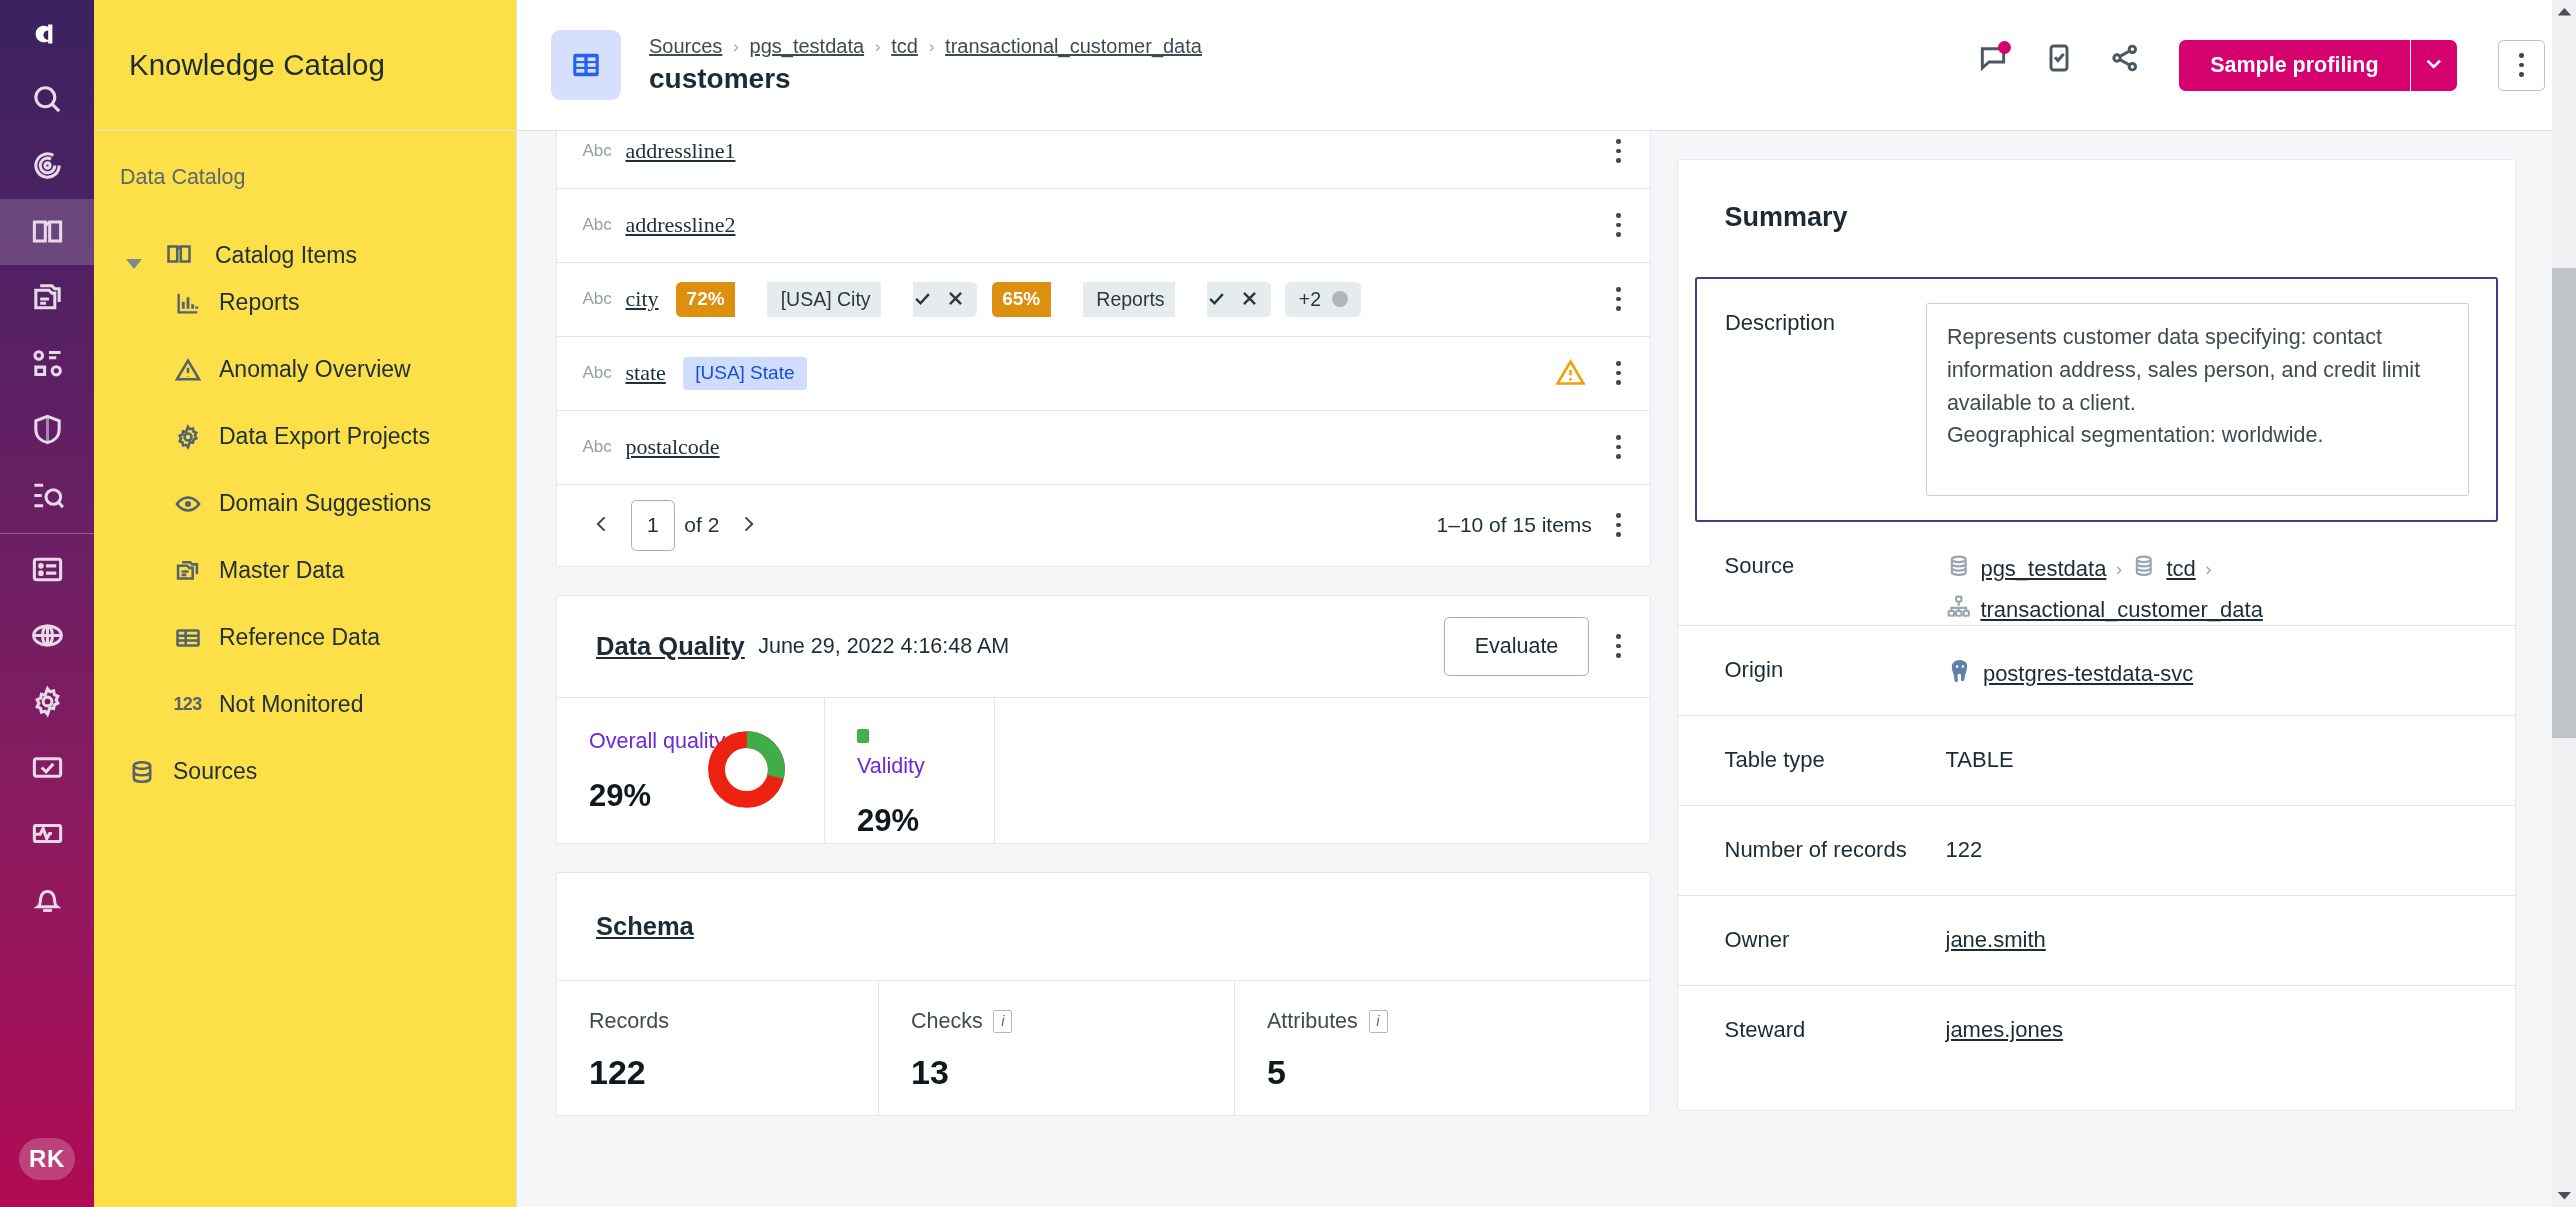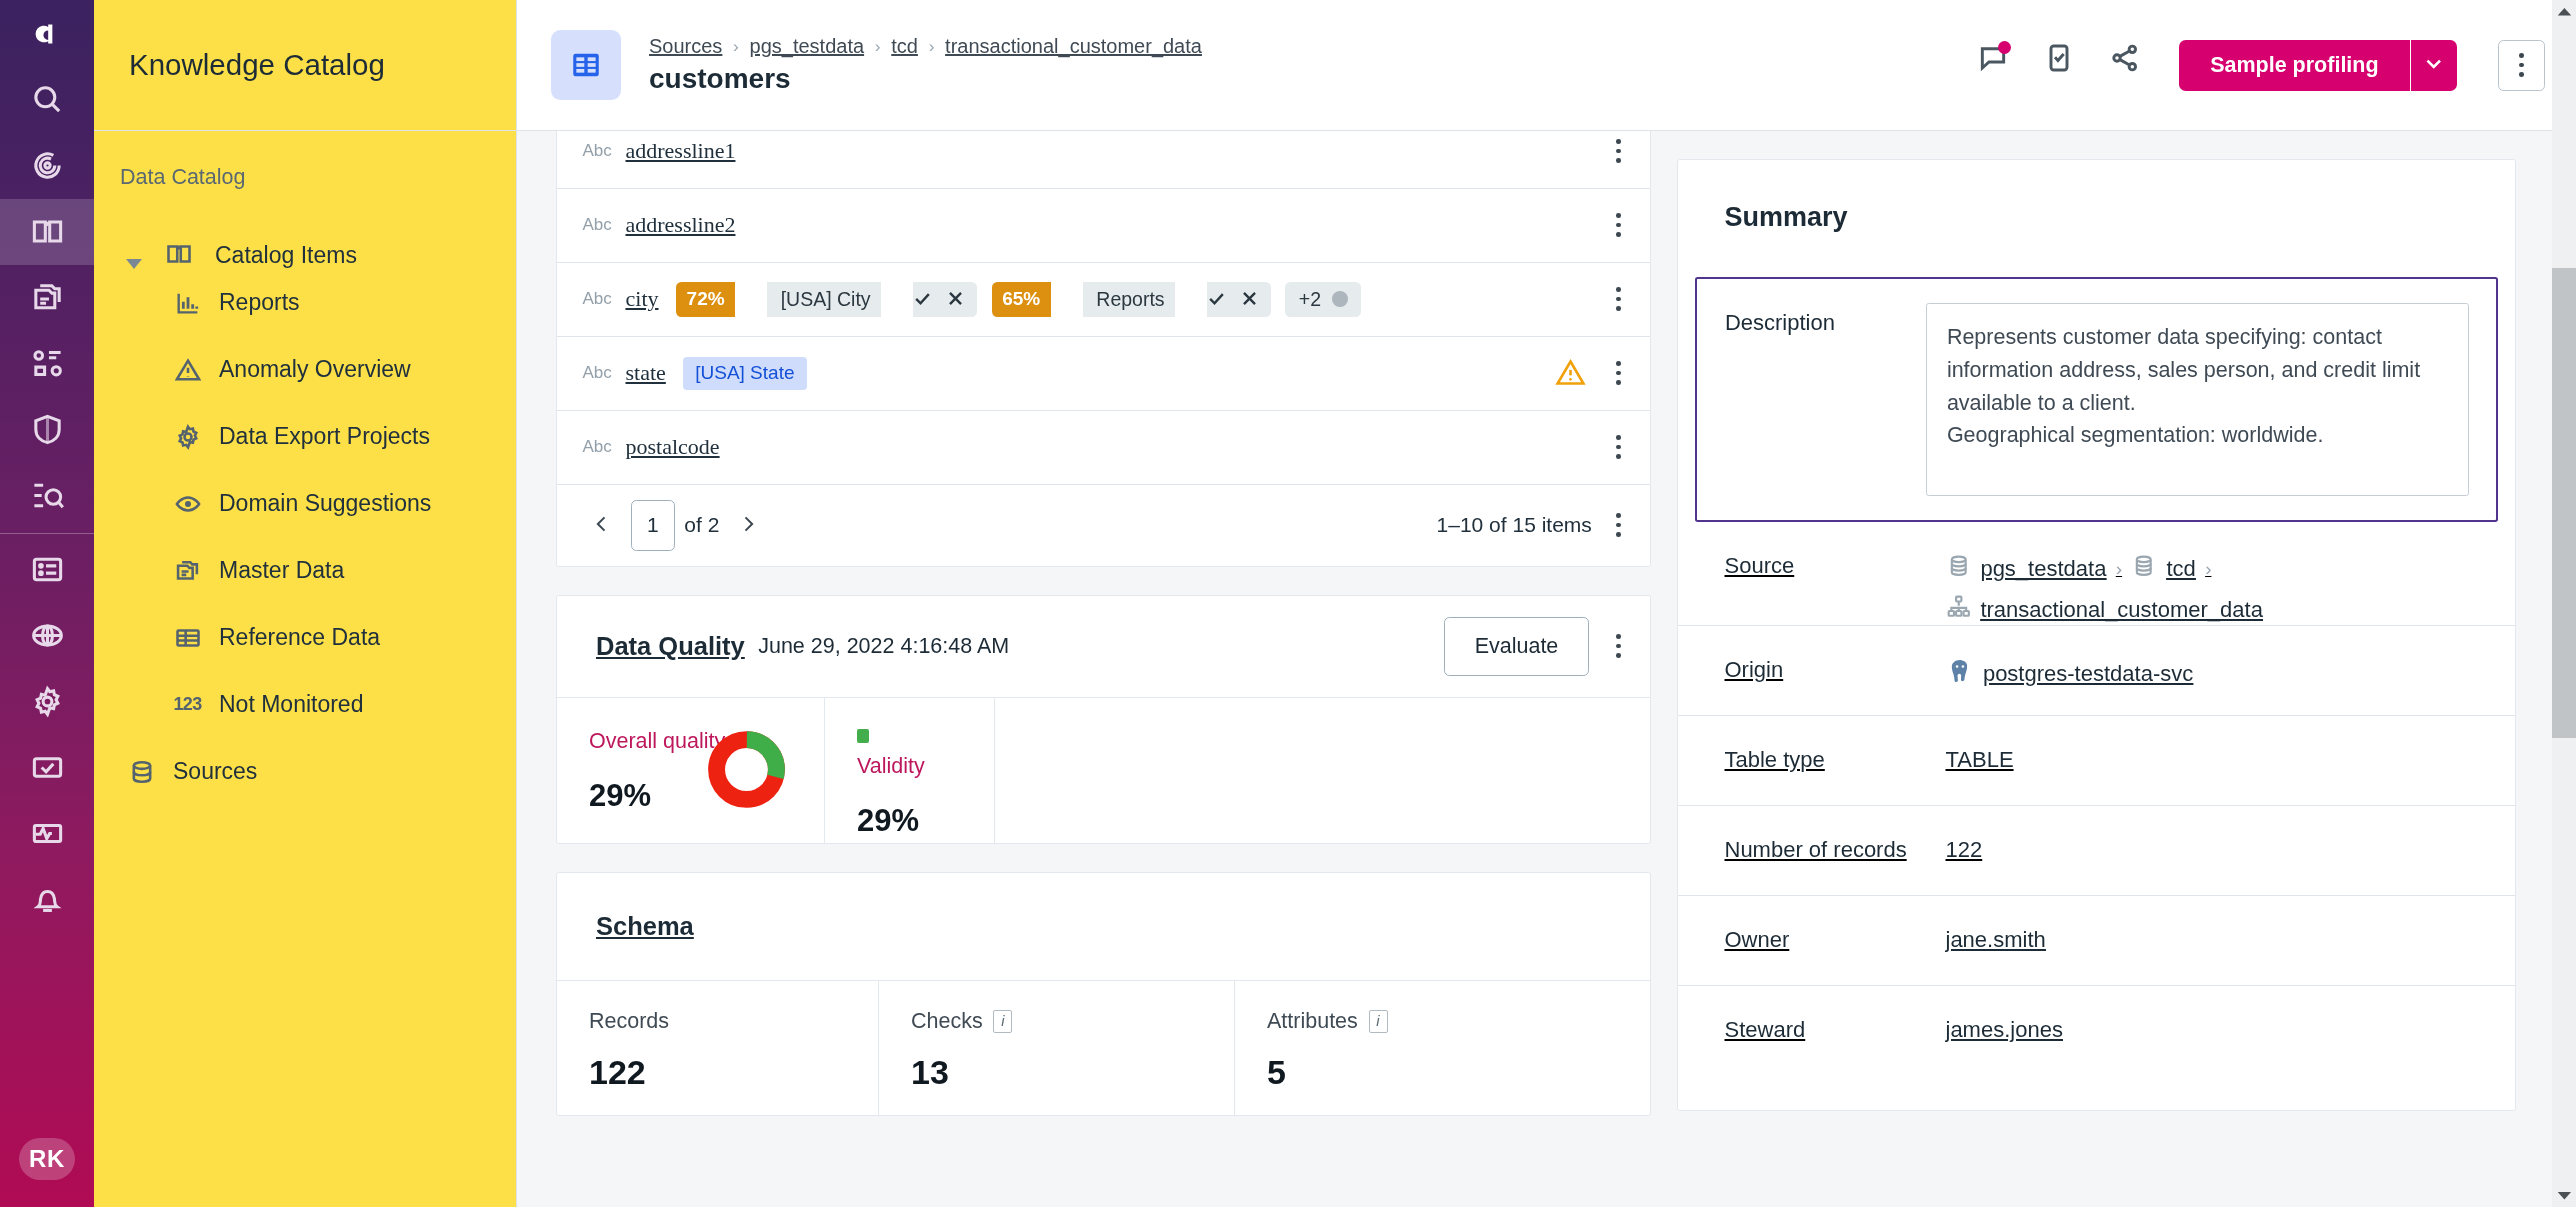--- a/index.html
+++ b/index.html
@@ -150,21 +150,21 @@
   .dq-date { font-size: 21.5px; color: #1c2b36; margin-left: 13.4px; }
   .btn-outline {
     margin-left: auto; border: 0.7px solid #9fb0bb; border-radius: 5.4px; background: #fff;
     font-size: 21.5px; color: #1c2b36; padding: 0 29.5px; height: 59px; display: flex; align-items: center; cursor: pointer;
   }
   .dq-metrics { display: flex; border-top: 0.7px solid #e2e8ed; height: 146px; }
   .metric { padding: 31px 0 0 32px; display: flex; position: relative; }
   .metric.m1 { width: 268px; flex: 0 0 268px; border-right: 0.7px solid #e2e8ed; }
   .metric.m2 { width: 170px; flex: 0 0 170px; border-right: 0.7px solid #e2e8ed; }
   .metric.m3 { flex: 1 1 auto; }
-  .metric-label { font-size: 21.5px; color: #be185d; }
+  .metric-label { font-size: 21.5px; color: #6d28d9; }
   .metric-value { font-size: 31px; color: #101820; font-weight: 700; margin-top: 24px; }
   .donut { position: absolute; right: 38px; top: 32px; width: 79px; height: 79px; }
   .green-dot { width: 12px; height: 14.8px; background: #44ad4c; border-radius: 2px; margin-bottom: 10.7px; }
 
   
   .schema-head { height: 107px; display: flex; align-items: center; padding-left: 39px; }
   .schema-title { font-size: 25.5px; color: #1c2b36; font-weight: 700; text-decoration: underline; cursor: pointer; }
   .schema-metrics { display: flex; border-top: 0.7px solid #e2e8ed; }
   .sm { padding: 28px 0 0 32px; height: 134px; }
   .sm.s1 { width: 322px; flex: 0 0 322px; border-right: 0.7px solid #e2e8ed; }
@@ -180,21 +180,21 @@
   .desc-block {
     margin: 44px 17.4px 0 17.4px; border: 2px solid #51348e; border-radius: 2.7px;
     display: flex; padding: 24px 27px 24px 28px; gap: 0;
   }
   .desc-label { font-size: 22px; color: #1c2b36; width: 201px; flex: 0 0 201px; padding-top: 6.7px; }
   .desc-area {
     flex: 1 1 auto; border: 0.7px solid #c5ced6; border-radius: 2.7px; min-height: 193px;
     padding: 17.4px 20px; font-size: 21.5px; color: #3f4a54; line-height: 1.52; position: relative;
     background: #fff; resize: none; font-family: "Liberation Sans", sans-serif; overflow: hidden;
   }
-  .meta-row { display: flex; align-items: flex-start; padding: 0 47px; border-bottom: 0.7px solid #dfe5ea; min-height: 90px; text-decoration: underline; }
+  .meta-row { display: flex; align-items: flex-start; padding: 0 47px; border-bottom: 0.7px solid #dfe5ea; min-height: 90px; }
   .meta-row:last-child { border-bottom: none; }
   .meta-label { font-size: 22px; color: #1c2b36; width: 221px; flex: 0 0 221px; padding-top: 31px; }
   .meta-value { font-size: 22px; color: #1c2b36; padding-top: 31px; flex: 1 1 auto; }
   .meta-value a { color: #1c2b36; text-decoration: underline; cursor: pointer; }
   .src-line { display: flex; align-items: center; gap: 9.4px; flex-wrap: wrap; }
   .src-line + .src-line { margin-top: 9.4px; }
   .db-ico svg { width: 25.5px; height: 25.5px; stroke: #9aa6b0; fill: none; stroke-width: 2; }
   .tree-ico svg { width: 25.5px; height: 25.5px; stroke: #9aa6b0; fill: none; stroke-width: 2; }
   .pg-ico svg { width: 28px; height: 28px; }
   .sep-chev { color: #9aa6b0; font-size: 19px; }

